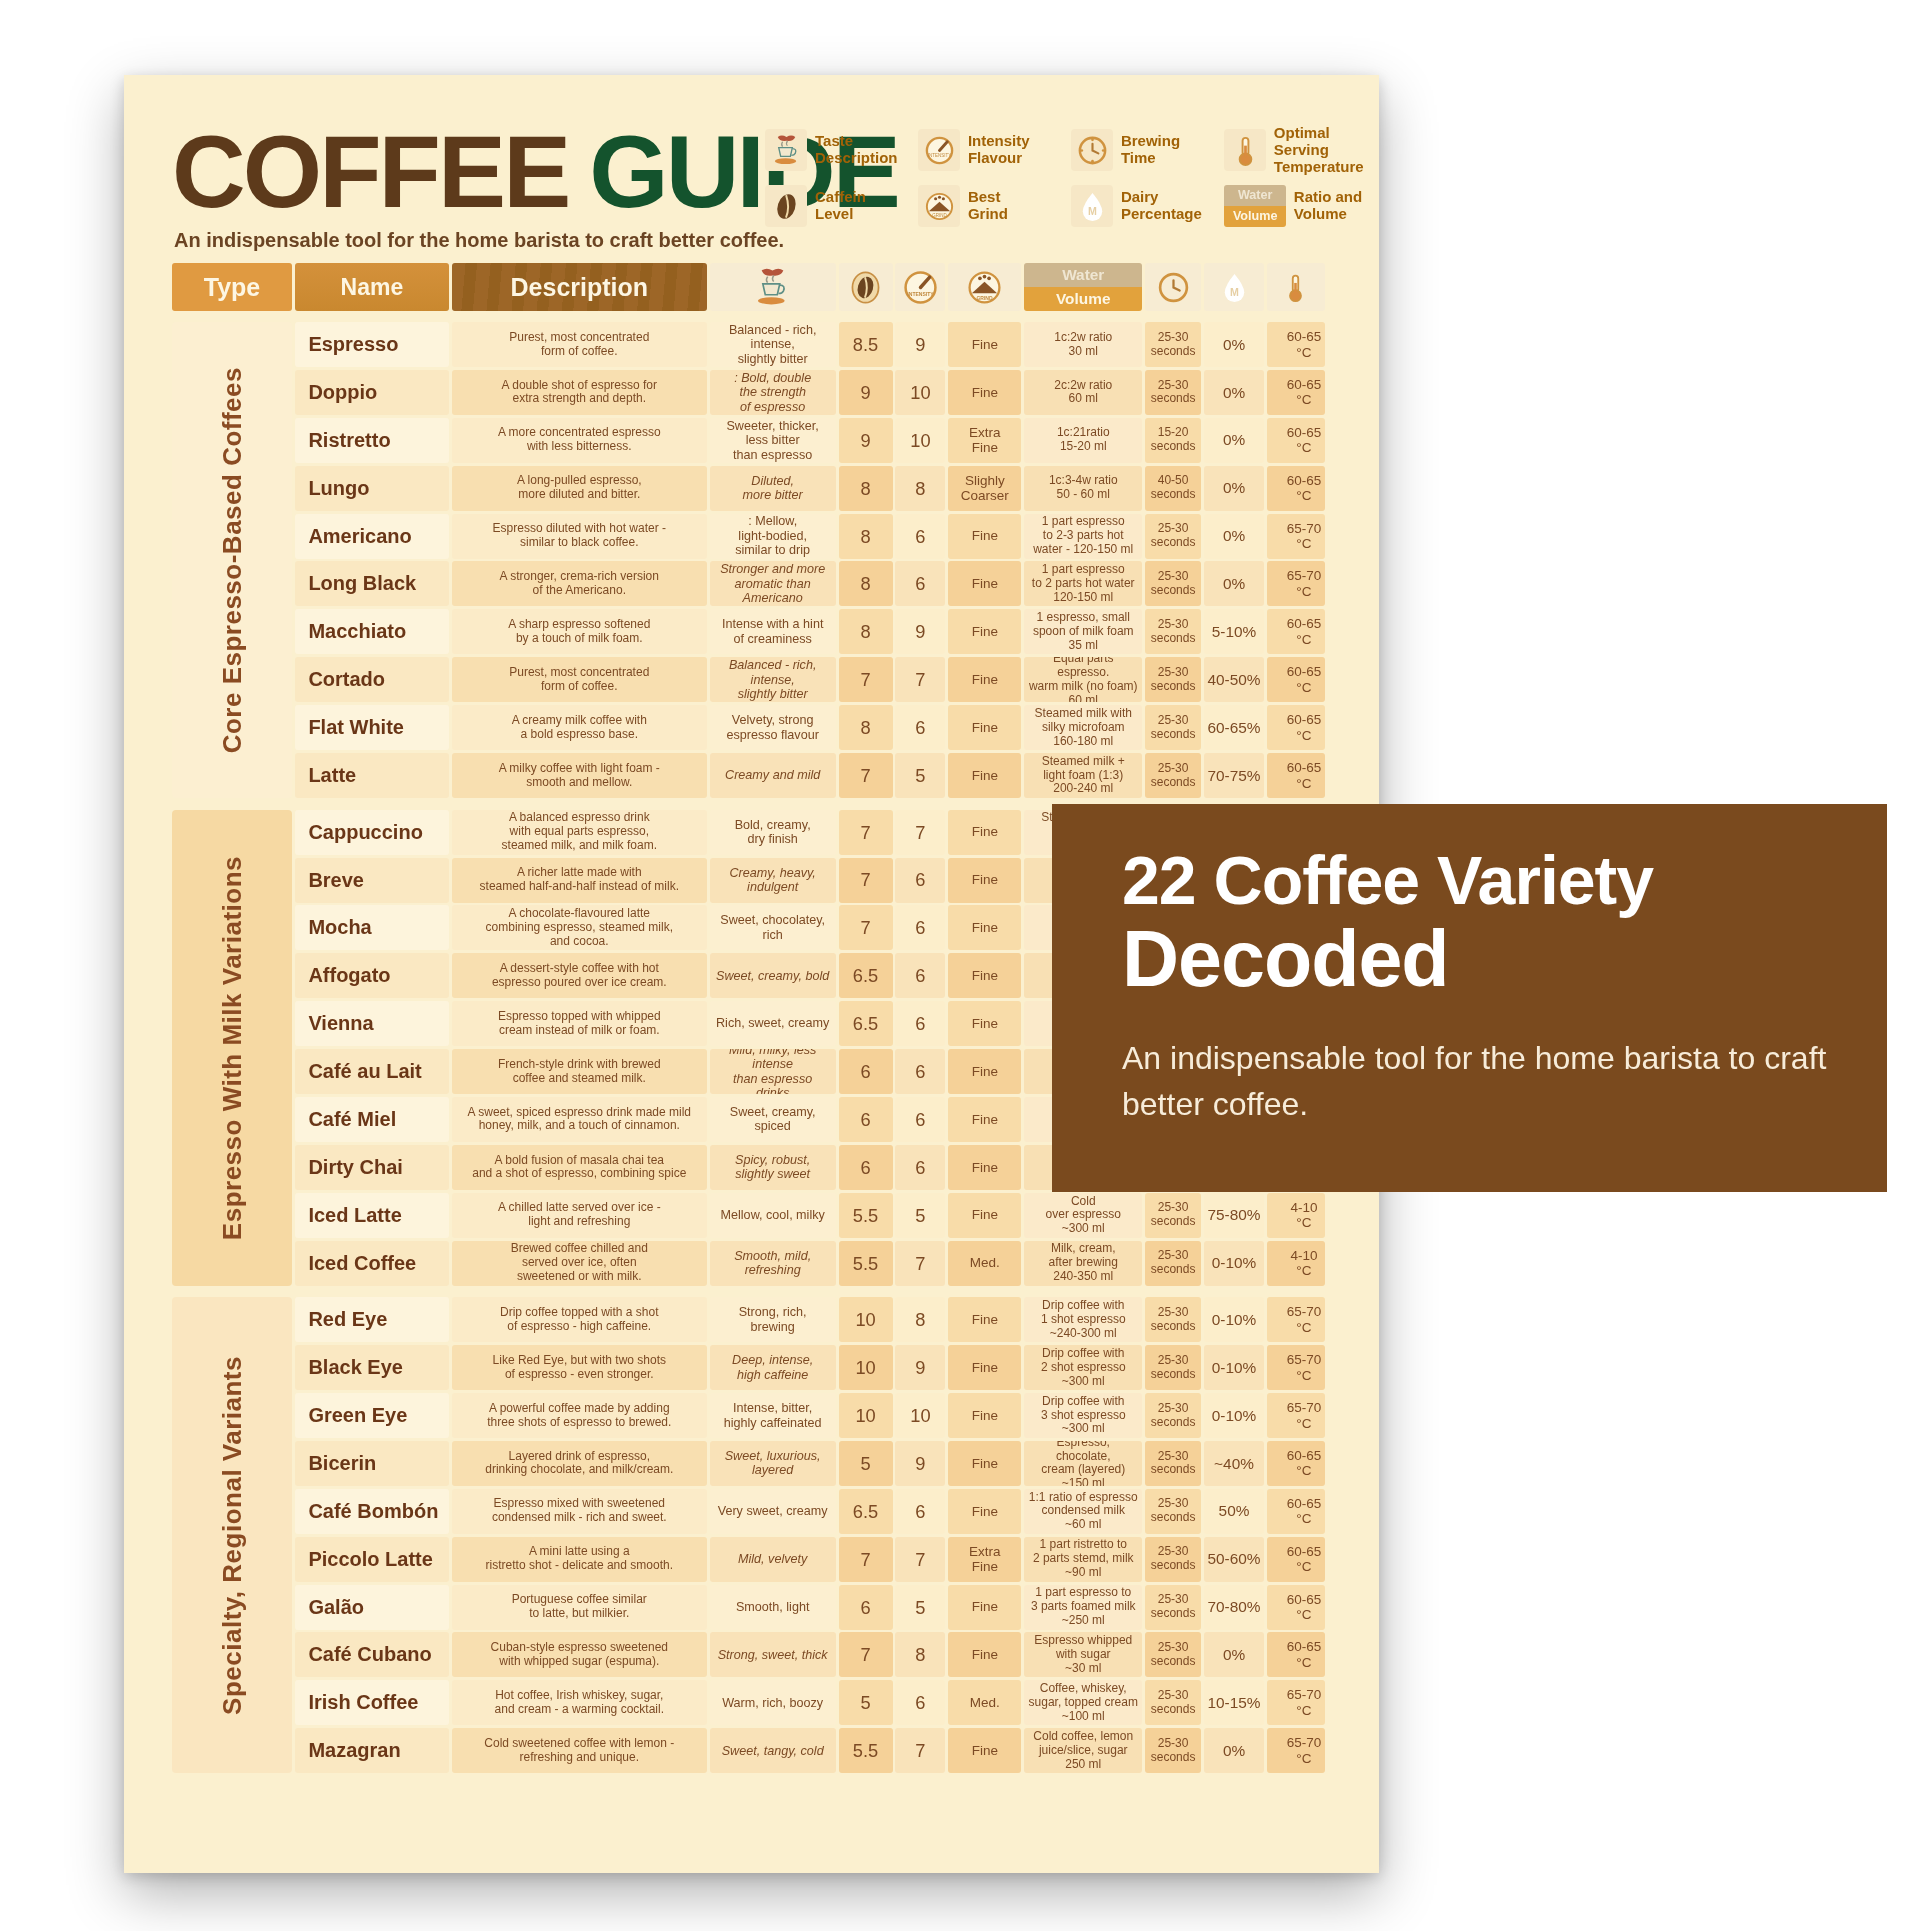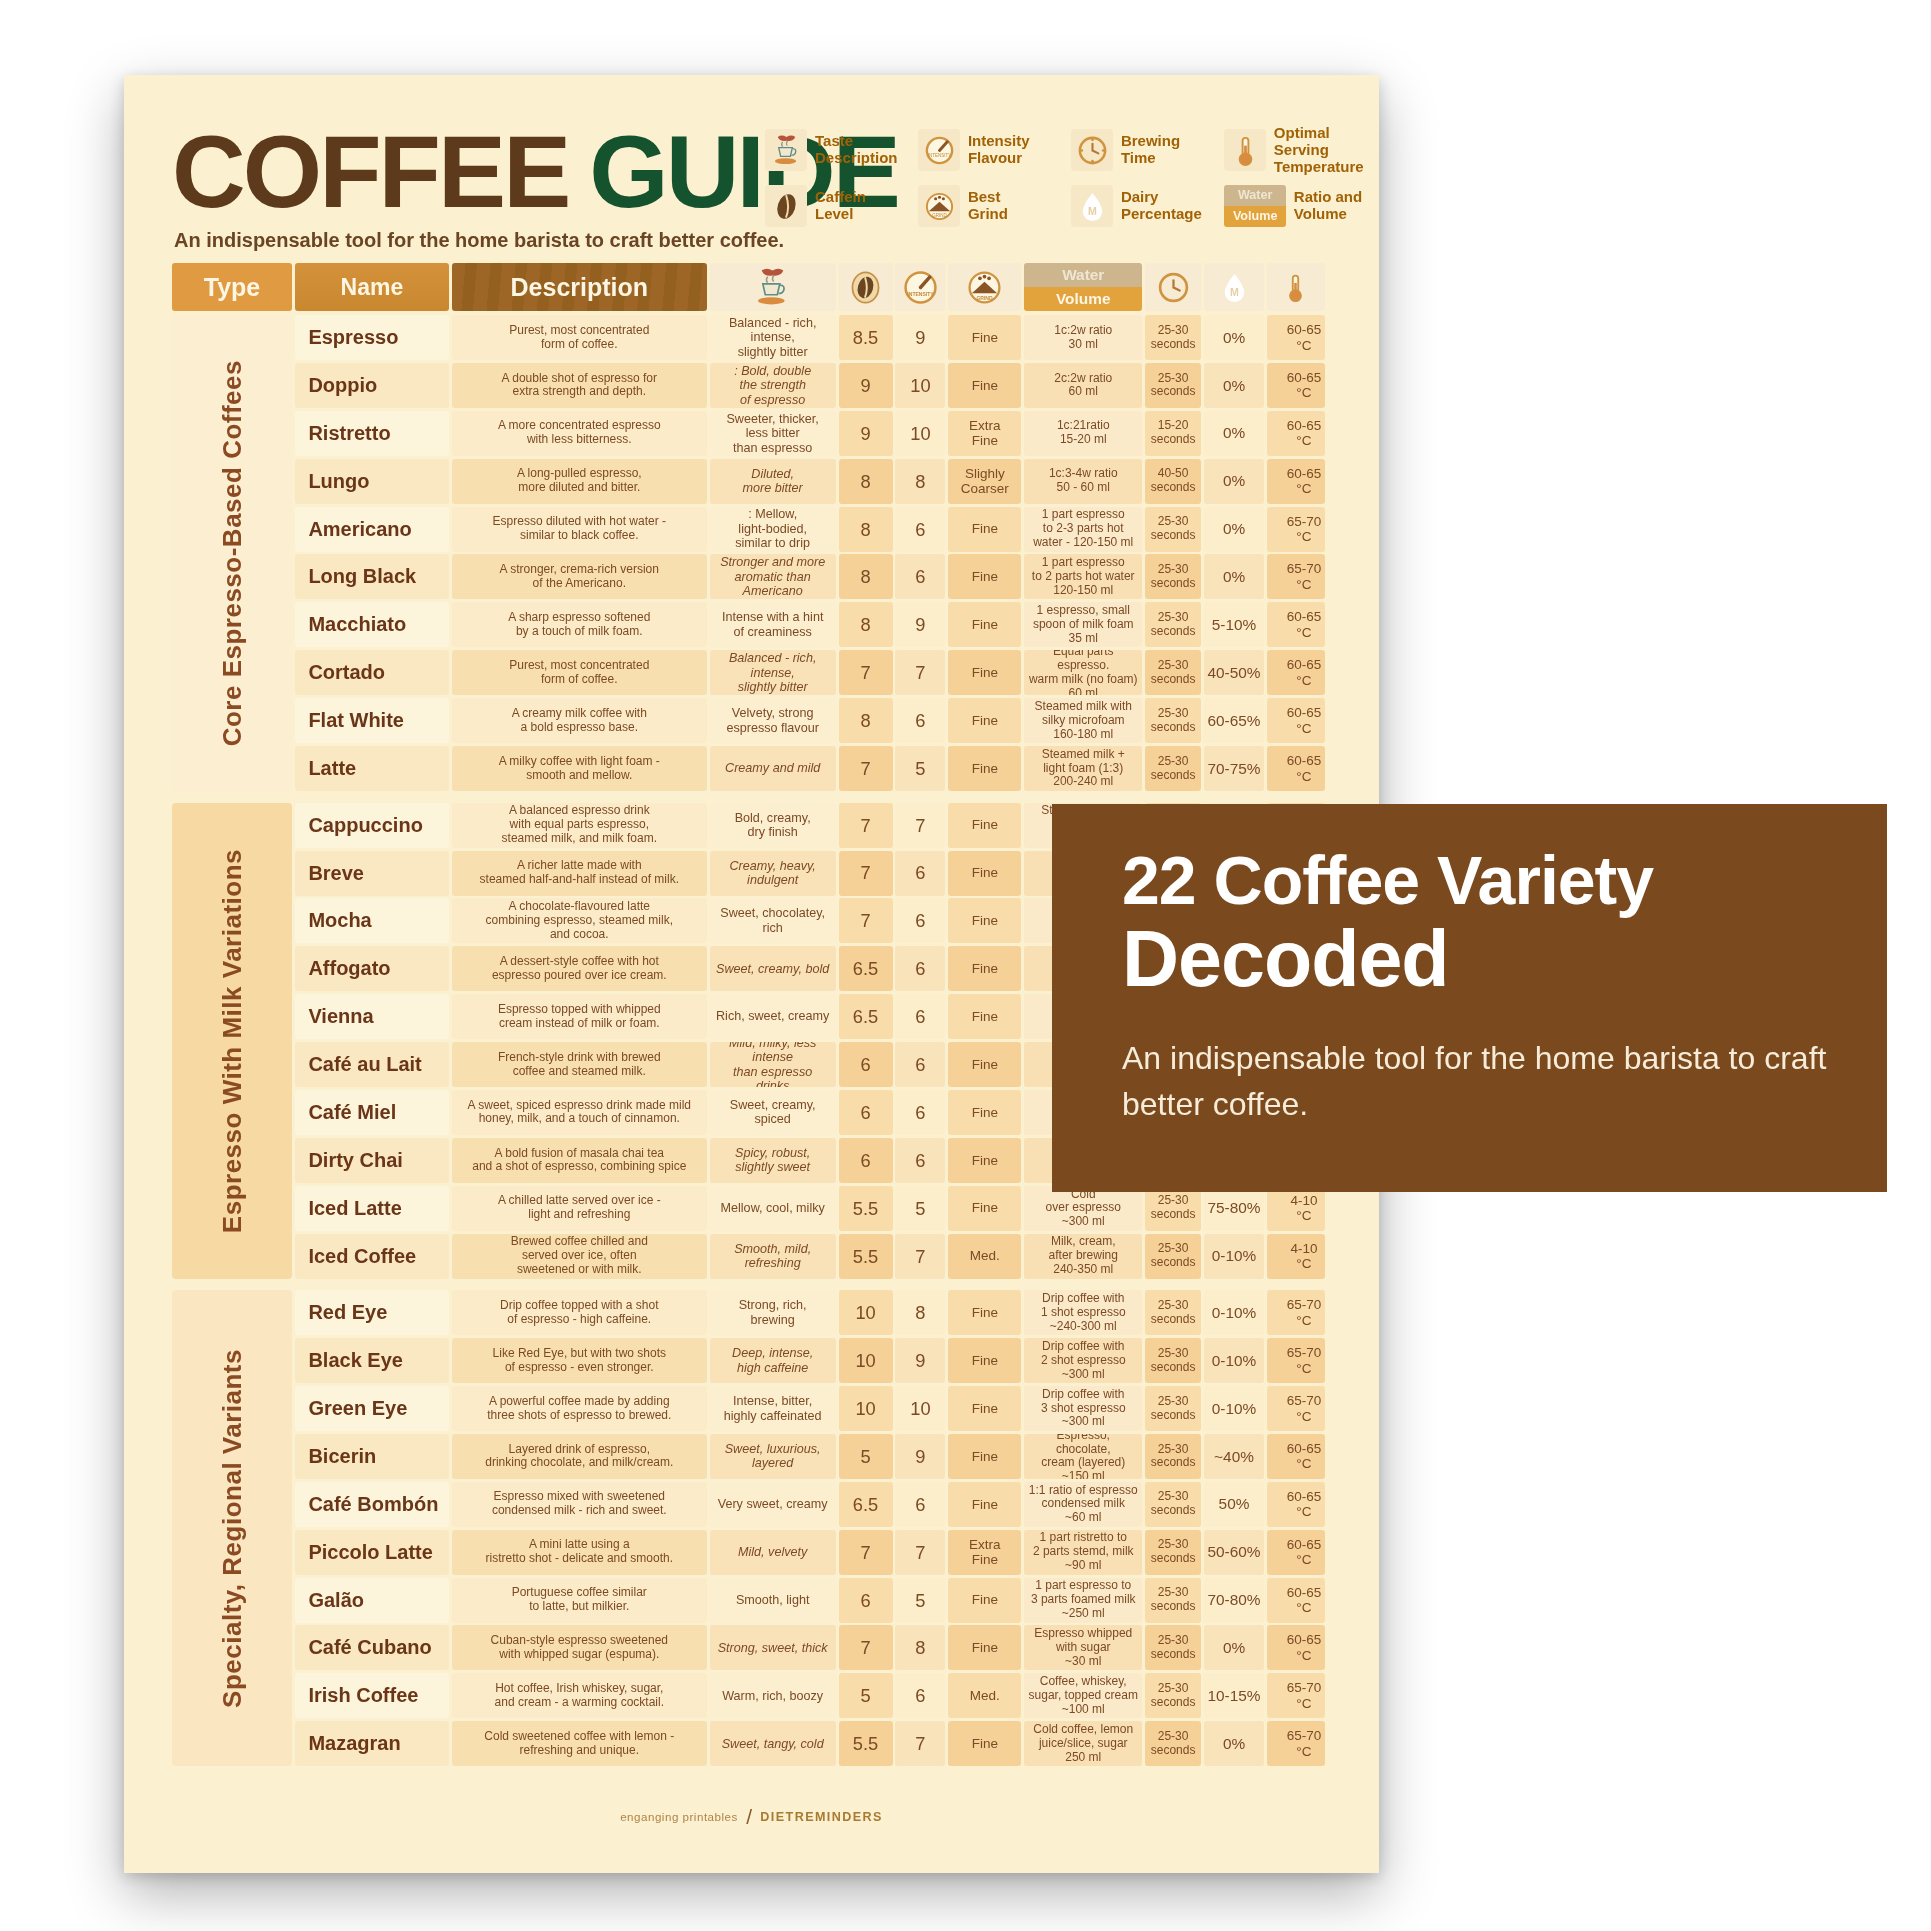--- a/index.html
+++ b/index.html
@@ -27,21 +27,21 @@
 
   
   .wv-badge{width:62px;height:42px;border-radius:2.9px;overflow:hidden;display:flex;flex-direction:column;
             font-weight:700;text-align:center;color:#fdf6e3;flex:0 0 62px;}
   .wv-badge .wv-top{flex:1;background:#cdb68e;font-size:12.6px;line-height:21px;color:#efe6d2;}
   .wv-badge .wv-bot{flex:1;background:#e2a23c;font-size:12.6px;line-height:21px;}
 
   
   .table{position:absolute;left:48px;top:188px;width:1159px;}
   .cols{display:grid;grid-template-columns:120px 154px 255px 126px 54px 50px 73px 118px 56px 60px 58px;gap:2.9px;}
-  .thead{height:48px;margin-bottom:4px;}
+  .thead{height:48px;margin-bottom:11px;}
   .th{display:flex;align-items:center;justify-content:center;border-radius:2.9px;
       font-weight:700;color:#fdf6e3;text-align:center;}
   .th-type{background:#e09a41;font-size:25px;}
   .th-name{background:linear-gradient(180deg,#d4913b,#c9882f);font-size:23px;}
   .th-desc{background:repeating-linear-gradient(95deg,#9d6627 0 13.5px,#94601f 13.5px 25px);font-size:25px;}
   .th-icon{background:#f7ecd3;}
   .th-water{flex-direction:column;padding:0;overflow:hidden;font-size:15.4px;line-height:24px;}
   .th-water .half{width:100%;}
   .th-water .half.top{background:#cdb68e;color:#efe6d2;}
   .th-water .half.bot{background:#e2a23c;}
@@ -783,25 +783,20 @@
 250 ml</div>
   <div class="cell c-time even">25-30
 seconds</div>
   <div class="cell c-dairy even">0%</div>
   <div class="cell c-temp even">65-70
 °C</div>
 </div>
     </div>
   </div>
 
-  <div class="footer">
-    <span class="f1">enganging printables</span>
-    <span class="fsep">/</span>
-    <span class="f2">DIETREMINDERS</span>
-  </div>
 
 </div>
 </div>
 
 <div class="overlay">
   <div class="overlay-inner">
     <div class="ov-line1">22 Coffee Variety</div>
     <div class="ov-line2">Decoded</div>
     <div class="ov-body">An indispensable tool for the home barista to craft better coffee.</div>
   </div>

